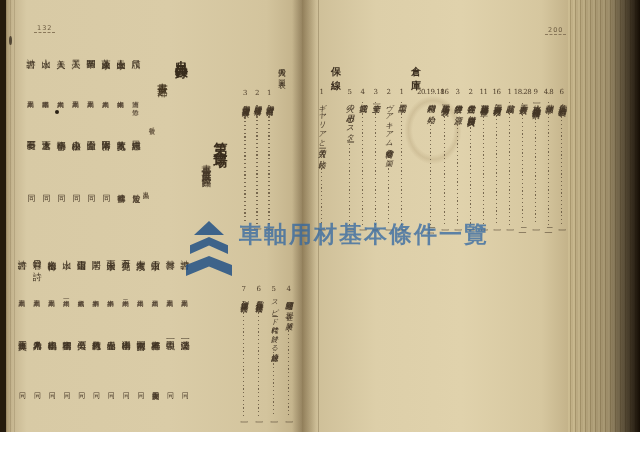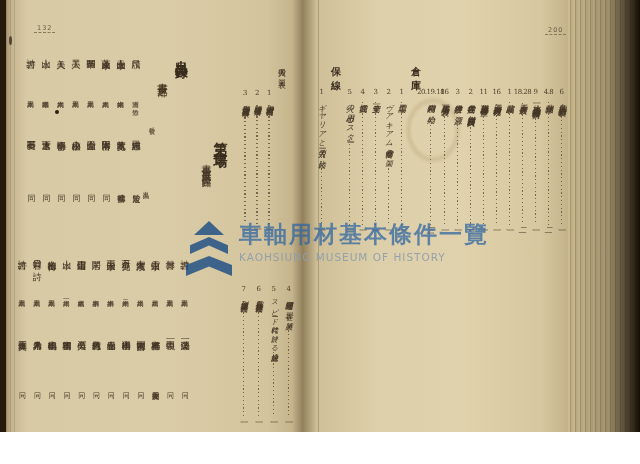--- a/index.html
+++ b/index.html
@@ -429,17 +429,16 @@
   </div>
 
   <div id="watermark">
     <div id="wm-logo">
       <div class="wm-tri"></div>
       <div class="wm-chev1"></div>
       <div class="wm-chev2"></div>
     </div>
     <div id="wm-text">
       <div class="zh">車軸用材基本條件一覽</div>
-      <div class="en">KAOHSIUNG MUSEUM OF HISTORY</div>
     </div>
   </div>
 
 </div>
 
 </body></html>

